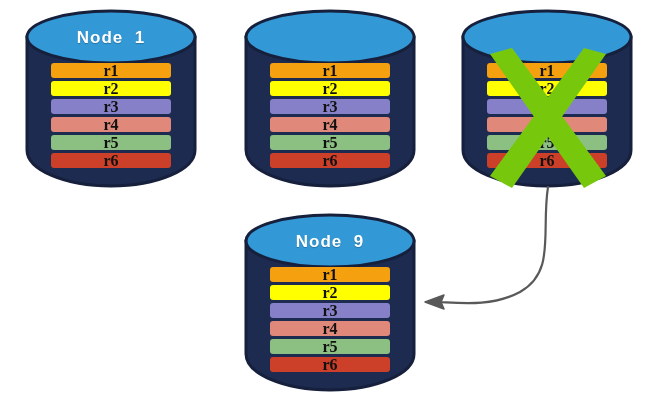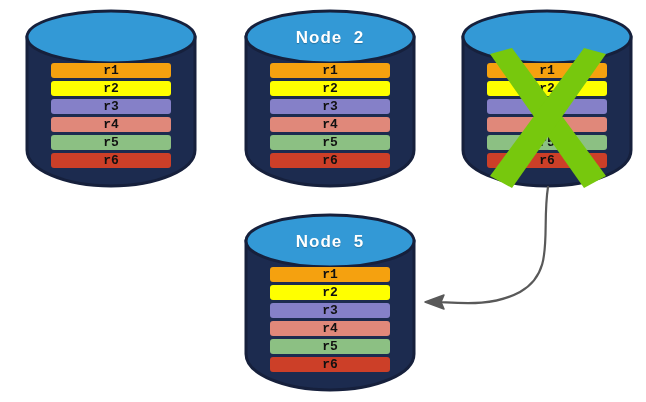--- a/index.html
+++ b/index.html
@@ -55,24 +55,24 @@
     border-radius: 3px;
     box-sizing: border-box;
     display: flex;
     align-items: center;
     justify-content: center;
   }
   .row-bar:last-child {
     margin-bottom: 13px;
   }
   .row-label {
-    font-size: 13px;
+    font-size: 16px;
     font-weight: bold;
     color: #111111;
-    font-family: Liberation Mono, monospace;
+    font-family: Liberation Serif, serif;
     line-height: 1;
   }
 
   
   .x-overlay {
     position: absolute;
     pointer-events: none;
   }
 
   
@@ -89,20 +89,21 @@
 </head>
 <body>
 
 <div id="canvas">
 
   <div class="node" style="left:24px; top:8px; width:174px; height:178px;">
     <svg class="node-svg" width="174" height="178" viewBox="0 0 174 178">
       <path d="M3,29 L3,142 A 84 36 0 0 0 171,142 L171,29 Z" fill="#1c2b4f" stroke="#16203c" stroke-width="3"></path>
       <ellipse cx="87" cy="29" rx="84" ry="26" fill="#3399d6" stroke="#16203c" stroke-width="3"></ellipse>
     </svg>
+    <div class="node-title" style="top:20px;">Node  1</div>
     <div class="rows" style="top:55px;">
       <div class="row-bar" style="width:120px; background:#f5a10f;">
         <span class="row-label">r1</span>
       </div>
       <div class="row-bar" style="width:120px; background:#ffff00;">
         <span class="row-label">r2</span>
       </div>
       <div class="row-bar" style="width:120px; background:#8580c8;">
         <span class="row-label">r3</span>
       </div>
@@ -116,21 +117,20 @@
         <span class="row-label">r6</span>
       </div>
     </div>
   </div>
 
   <div class="node" style="left:243px; top:8px; width:174px; height:178px;">
     <svg class="node-svg" width="174" height="178" viewBox="0 0 174 178">
       <path d="M3,29 L3,142 A 84 36 0 0 0 171,142 L171,29 Z" fill="#1c2b4f" stroke="#16203c" stroke-width="3"></path>
       <ellipse cx="87" cy="29" rx="84" ry="26" fill="#3399d6" stroke="#16203c" stroke-width="3"></ellipse>
     </svg>
-    <div class="node-title" style="top:20px;">Node  2</div>
     <div class="rows" style="top:55px;">
       <div class="row-bar" style="width:120px; background:#f5a10f;">
         <span class="row-label">r1</span>
       </div>
       <div class="row-bar" style="width:120px; background:#ffff00;">
         <span class="row-label">r2</span>
       </div>
       <div class="row-bar" style="width:120px; background:#8580c8;">
         <span class="row-label">r3</span>
       </div>
@@ -178,21 +178,21 @@
         <polygon points="116,6 94,0 0,128 22,140"></polygon>
       </g>
     </svg>
   </div>
 
   <div class="node" style="left:243px; top:212px; width:174px; height:178px;">
     <svg class="node-svg" width="174" height="178" viewBox="0 0 174 178">
       <path d="M3,29 L3,142 A 84 36 0 0 0 171,142 L171,29 Z" fill="#1c2b4f" stroke="#16203c" stroke-width="3"></path>
       <ellipse cx="87" cy="29" rx="84" ry="26" fill="#3399d6" stroke="#16203c" stroke-width="3"></ellipse>
     </svg>
-    <div class="node-title" style="top:20px;">Node  5</div>
+    <div class="node-title" style="top:20px;">Node  9</div>
     <div class="rows" style="top:55px;">
       <div class="row-bar" style="width:120px; background:#f5a10f;">
         <span class="row-label">r1</span>
       </div>
       <div class="row-bar" style="width:120px; background:#ffff00;">
         <span class="row-label">r2</span>
       </div>
       <div class="row-bar" style="width:120px; background:#8580c8;">
         <span class="row-label">r3</span>
       </div>

